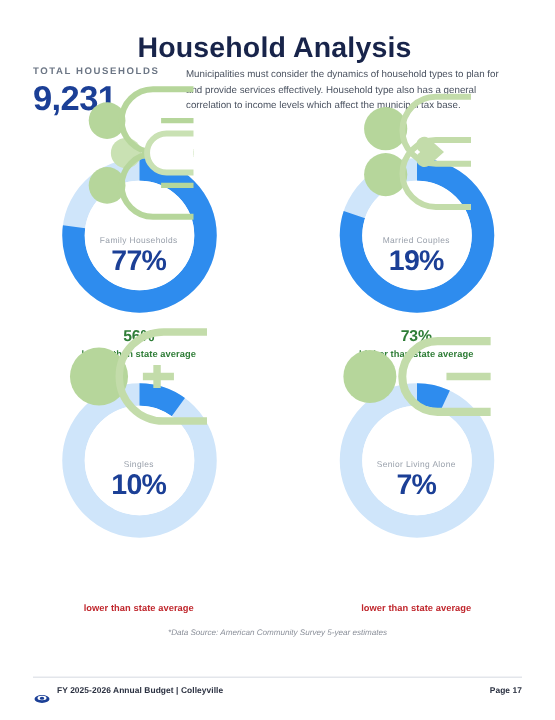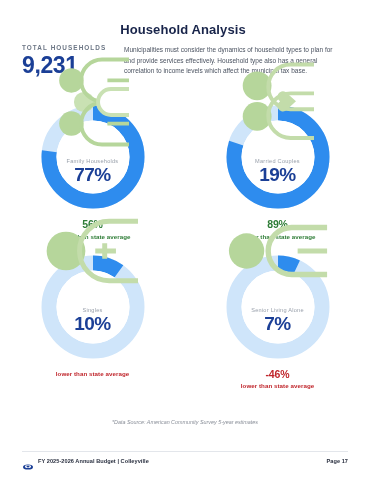--- a/index.html
+++ b/index.html
@@ -8,21 +8,21 @@
     background: #ffffff;
     font-family: "Liberation Sans", sans-serif;
     overflow: hidden;
   }
   .page { position: relative; width: 370px; height: 480px; background: #fff; }
 
   
   .title {
     position: absolute; top: 22px; left: 0; width: 366px;
     text-align: center;
-    font-size: 13px; font-weight: bold; color: #18244a;
+    font-size: 19px; font-weight: bold; color: #18244a;
     letter-spacing: .1px;
   }
 
   .stat-block { position: absolute; top: 44px; left: 22px; width: 96px; }
   .stat-label {
     font-size: 6.4px; letter-spacing: 1.05px; color: #6c7685;
     font-weight: 600; white-space: nowrap;
   }
   .stat-value {
     margin-top: 3px;
@@ -32,23 +32,23 @@
 
   .intro {
     position: absolute; top: 45px; left: 124px; width: 212px;
     font-size: 6.5px; line-height: 1.65; color: #4a5260;
   }
 
   
   .grid {
     position: absolute; top: 103px; left: 0; width: 370px;
   }
-  .row { display: flex; }
+  .row { display: flex; align-items: center; }
   .cell { width: 185px; display: flex; flex-direction: column; align-items: center; }
-  .cell.r2 { margin-top: 13px; }
+  .cell.r2 { margin-top: 13px; gap: 32px; }
 
   .donut-wrap { position: relative; width: 108px; height: 108px; }
   .donut-wrap svg { display: block; width: 108px; height: 108px; transform: rotate(-90deg); }
   .donut-center {
     position: absolute; inset: 0;
     display: flex; flex-direction: column; align-items: center; justify-content: center;
     padding-top: 3px;
   }
   .donut-icon { height: 24px; display: flex; align-items: flex-end; justify-content: center; }
   .donut-icon svg { display: block; }
@@ -151,21 +151,21 @@
                 <path d="M5 21 V14.5 a6.2 6.2 0 0 1 12.4 0 V21" fill="none" stroke="#c3dcaa" stroke-width="1.1"></path>
                 <path d="M13 21 V14.5 a6.2 6.2 0 0 1 12.4 0 V21" fill="none" stroke="#c3dcaa" stroke-width="1.1"></path>
                 <path d="M15.2 11.6 a1.5 1.5 0 0 1 2.6 1.5 l-2.6 2.9 l-2.6-2.9 a1.5 1.5 0 0 1 2.6-1.5 z" fill="#c3dcaa"></path>
               </svg>
             </div>
             <div class="donut-name">Married Couples</div>
             <div class="donut-pct">19%</div>
           </div>
         </div>
         <div class="cmp up">
-          <div class="cmp-val">89%</div>
+          <div class="cmp-val">73%</div>
           <div class="cmp-txt">higher than state average</div>
         </div>
       </div>
 
     </div>
 
     <div class="row">
 
       <div class="cell r2">
         <div class="donut-wrap">
@@ -204,21 +204,20 @@
                 <circle cx="10" cy="4.6" r="3.6" fill="#b6d69b"></circle>
                 <path d="M5.2 21 V13.8 a4.8 4.8 0 0 1 9.6 0 V21" fill="none" stroke="#c3dcaa" stroke-width="1.1"></path>
                 <line x1="10" y1="15" x2="10" y2="21" stroke="#c3dcaa" stroke-width="1"></line>
               </svg>
             </div>
             <div class="donut-name">Senior Living Alone</div>
             <div class="donut-pct">7%</div>
           </div>
         </div>
         <div class="cmp down">
-          <div class="cmp-val">-46%</div>
           <div class="cmp-txt">lower than state average</div>
         </div>
       </div>
 
     </div>
   </div>
 
   <div class="footnote">*Data Source: American Community Survey 5-year estimates</div>
 
   <div class="footer-rule"></div>

